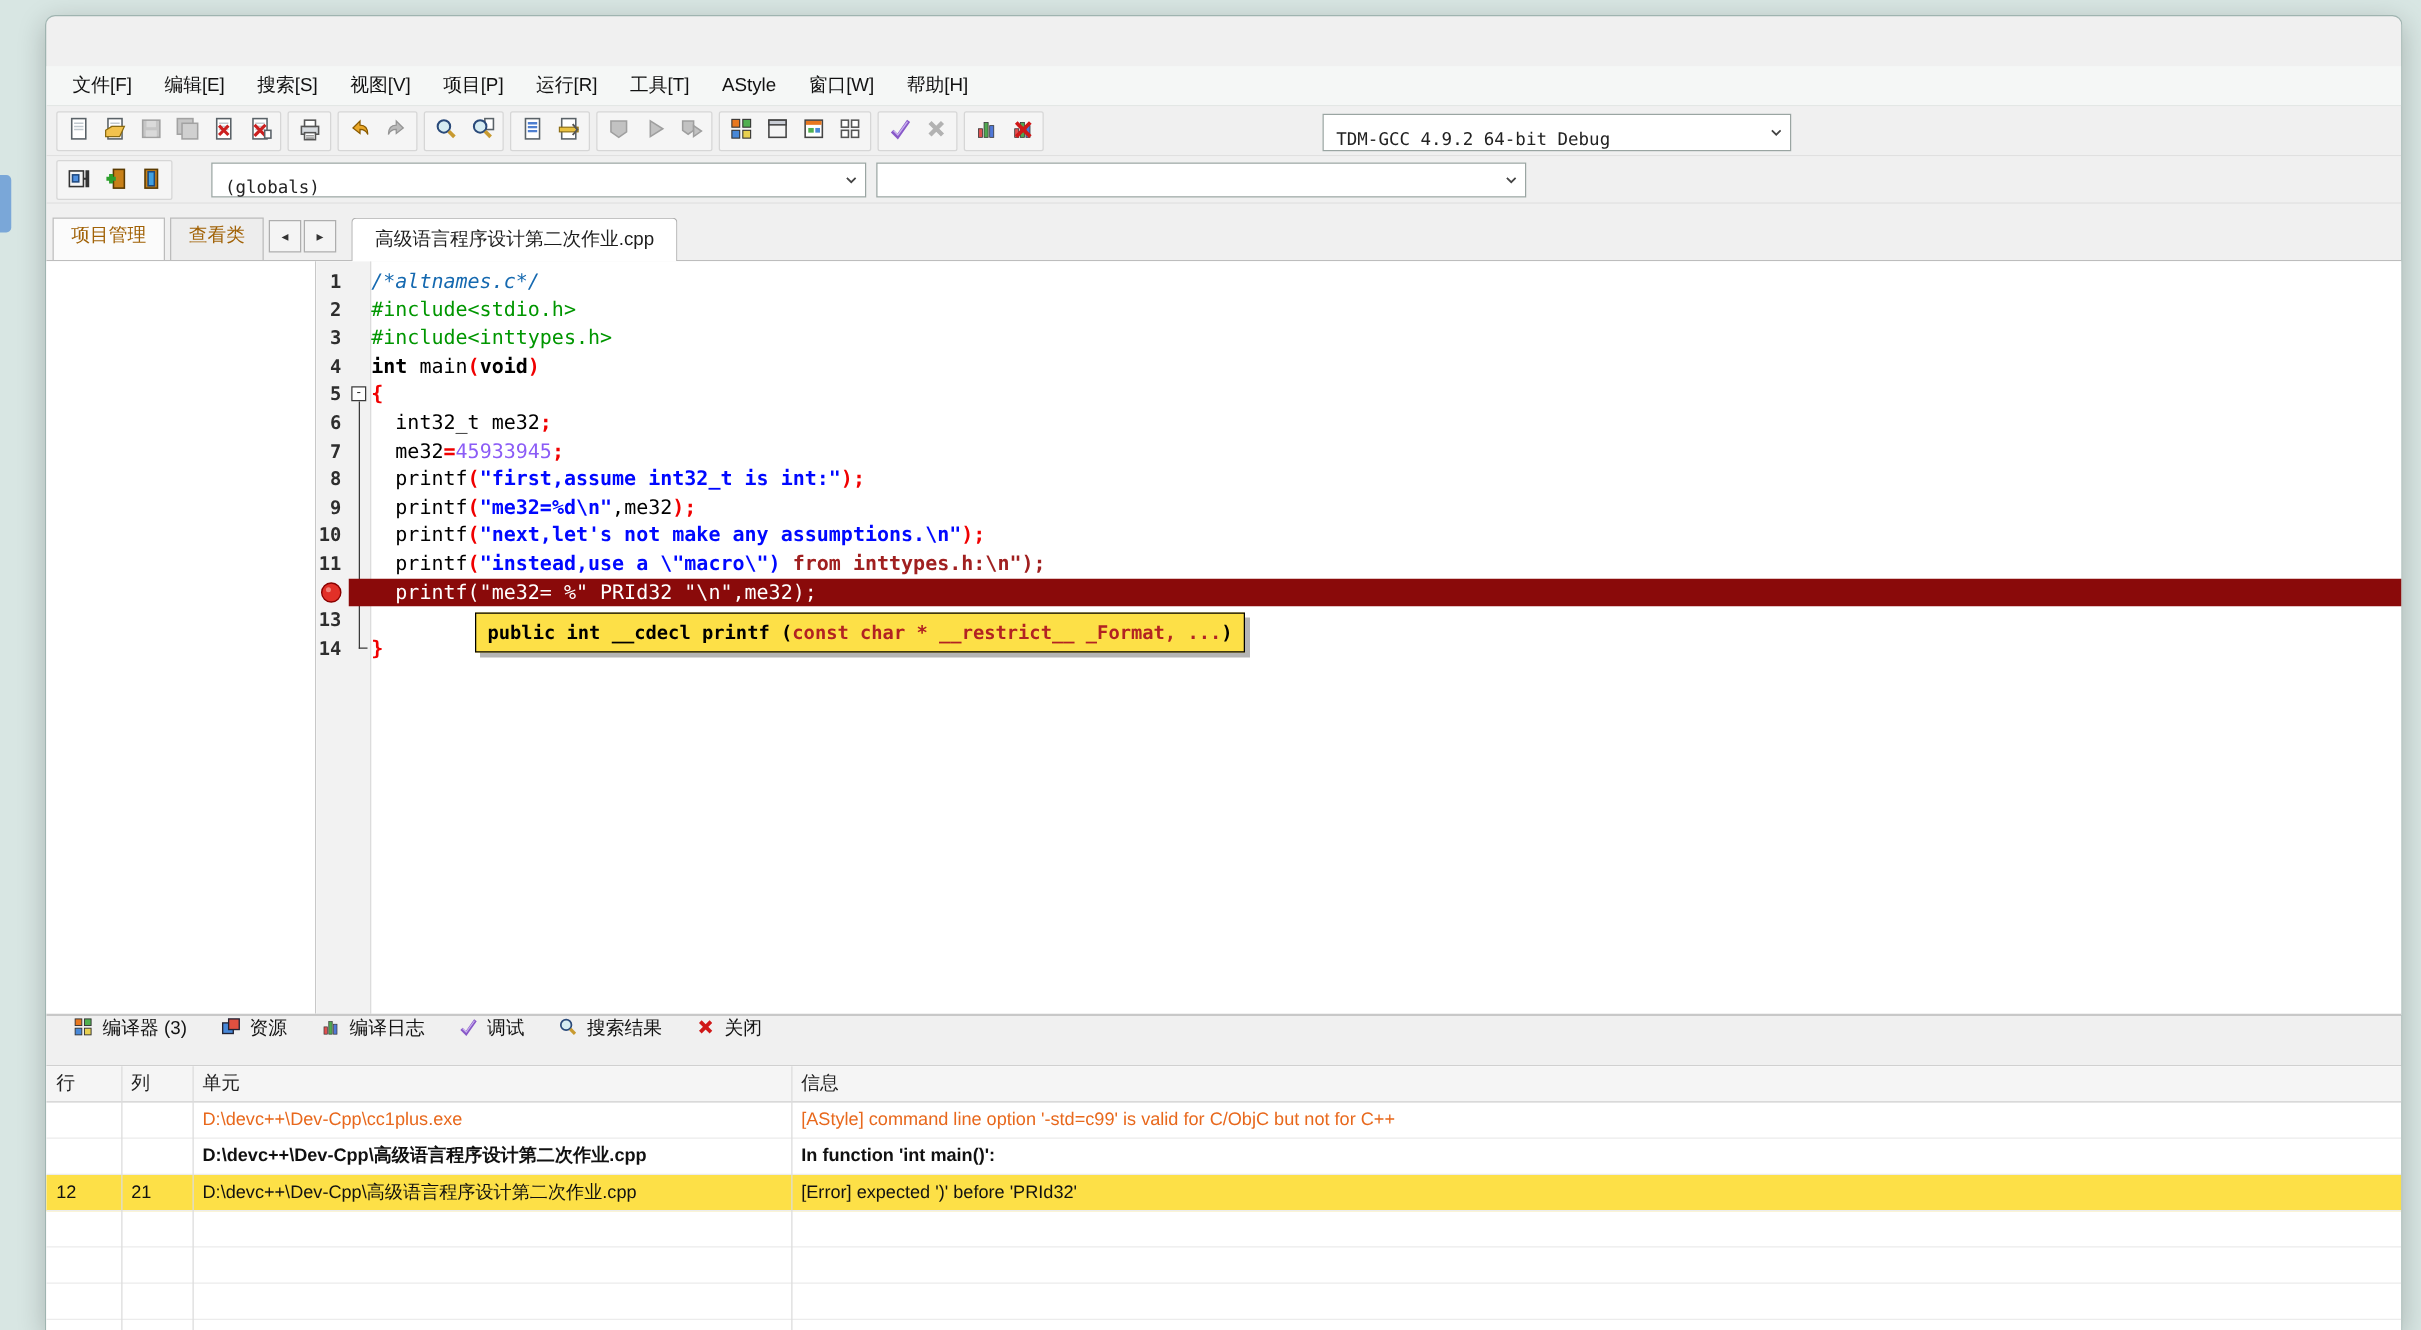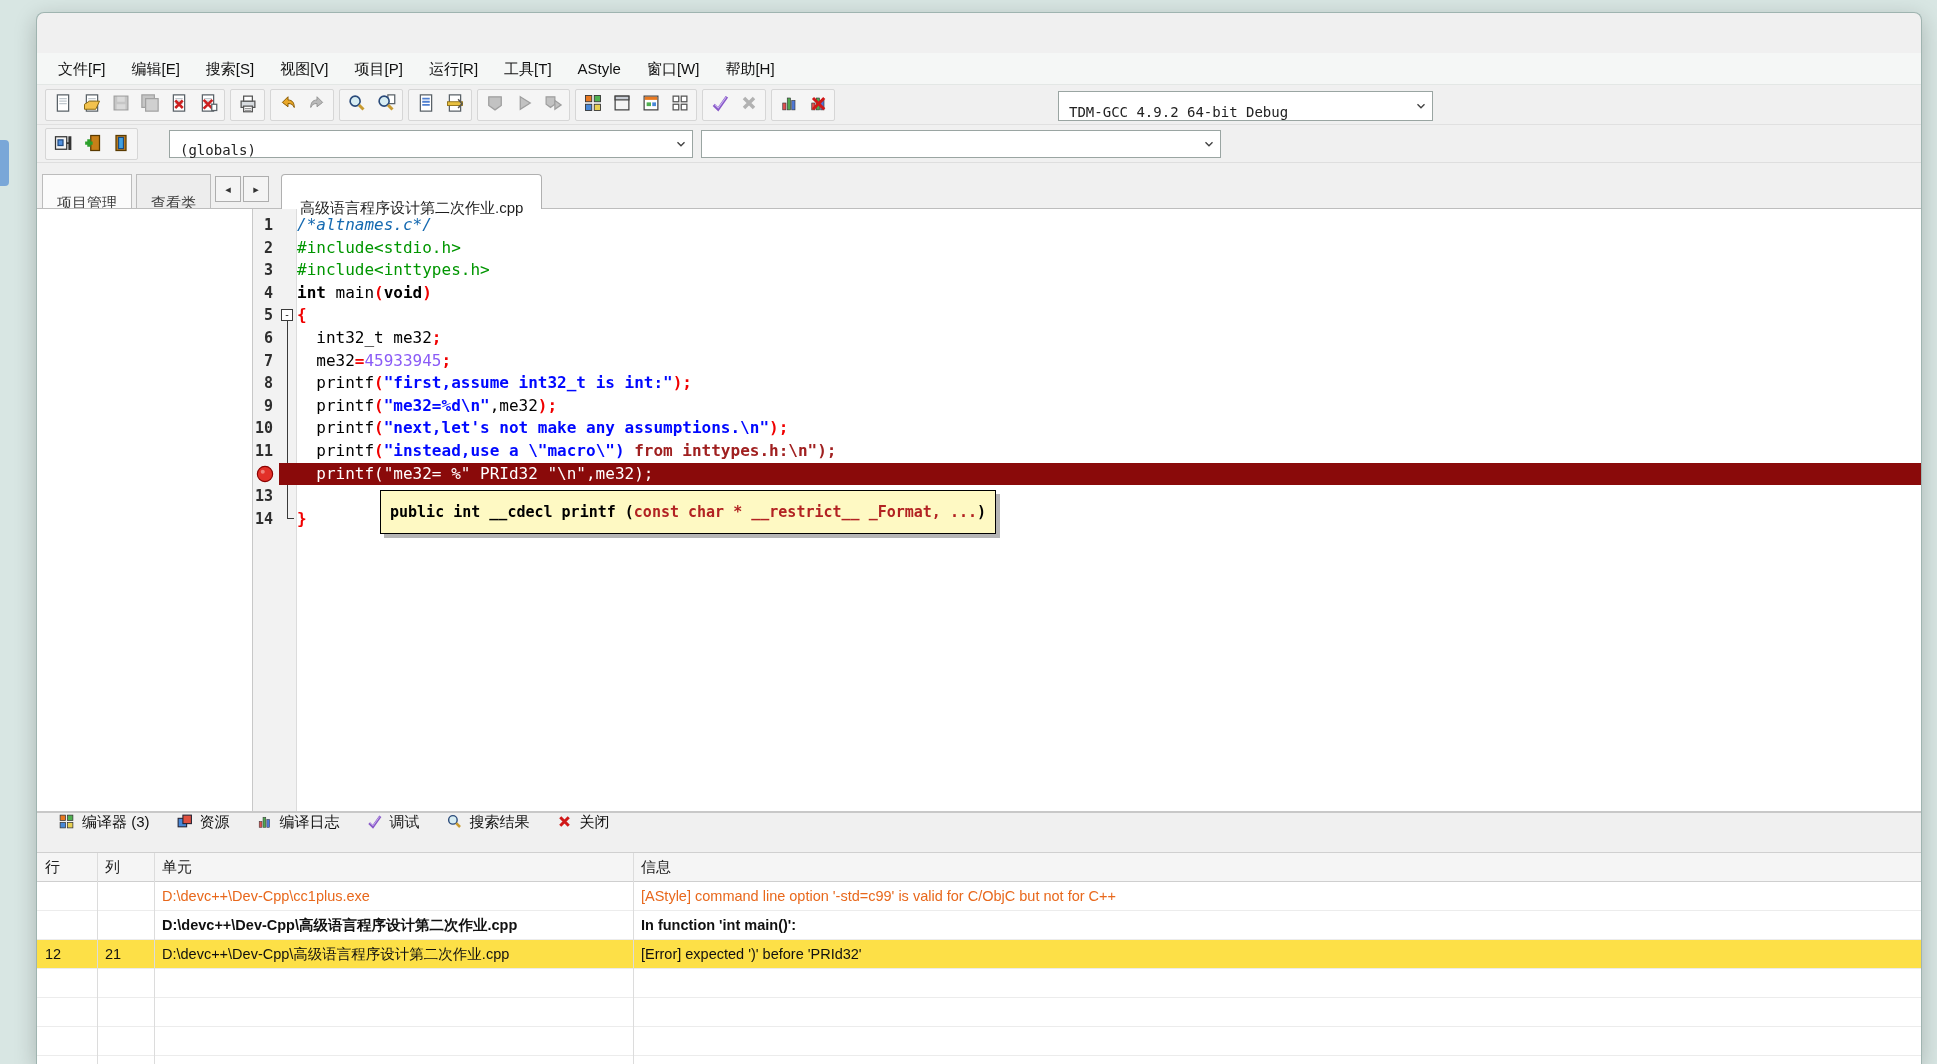--- a/index.html
+++ b/index.html
@@ -38,25 +38,25 @@
   .compiler-combo { left:1021px; top:78px; width:375px; height:30px; }
 
   .toolbar2 { position:absolute; left:0; top:112px; right:0; height:38px; background:#f0f0f0; border-bottom:1px solid #dedede; }
   .toolbar2 .tgroup { position:absolute; left:8px; top:3px; }
   .globals-combo { left:132px; top:117px; width:524px; height:28px; }
   .members-combo { left:664px; top:117px; width:520px; height:28px; }
 
   
   .tabrow { position:absolute; left:0; top:150px; right:0; height:45px; background:#f0f0f0; }
   .left-tabs { position:absolute; left:5px; top:11px; display:flex; gap:4px; }
-  .panel-tab { height:46px; line-height:28px; padding:14px 14px; font-size:15px; color:#404040; border:1px solid #bcbcbc; background:#ededed; }
+  .panel-tab { height:46px; line-height:28px; padding:0 14px; font-size:15px; color:#a16207; border:1px solid #bcbcbc; background:#ededed; }
   .panel-tab.active { background:#fbfbfb; }
   .tab-scroll { position:absolute; left:178px; top:13px; display:flex; gap:2px; }
   .tab-scroll button { width:26px; height:26px; border:1px solid #aeaeae; background:#f4f4f4; font-size:11px; color:#333; }
-  .editor-tab { position:absolute; left:244px; top:11px; height:35px; background:#fff; border:1px solid #b0b0b0; border-bottom:none; border-radius:4px 4px 0 0; padding:16px 18px; font-size:15px; color:#1d1d1d; line-height:33px; z-index:3; white-space:nowrap; }
+  .editor-tab { position:absolute; left:244px; top:11px; height:35px; background:#fff; border:1px solid #b0b0b0; border-bottom:none; border-radius:4px 4px 0 0; padding:0 18px; font-size:15px; color:#1d1d1d; line-height:33px; z-index:3; white-space:nowrap; }
 
   
   .content { position:absolute; left:0; top:195px; right:0; height:603px; border-top:1px solid #bdbdbd; background:#fff; }
   .left-panel { position:absolute; left:0; top:0; width:216px; height:100%; background:#fff; border-right:1px solid #c8c8c8; }
 
   .editor { position:absolute; left:216px; top:0; width:1670px; height:603px; background:#fff; }
   .gutter-bg { position:absolute; left:0; top:0; width:44px; height:100%; background:#f2f2f2; border-right:1px solid #dcdcdc; }
   .gutter-lines { position:absolute; left:0; top:5px; width:26px; }
   .gut-line { height:22.6px; line-height:22.6px; text-align:right; padding-right:6px; font-family:"DejaVu Sans Mono", monospace; font-size:15px; font-weight:bold; color:#2e2e2e; }
   .code-lines { position:absolute; left:44px; top:5px; right:0; z-index:2; }
@@ -70,21 +70,21 @@
   .c-op { color:#f00000; font-weight:bold; }
   .c-mr { color:#a02020; font-weight:bold; }
   .c-wh { color:#fff; }
   .line-highlight { position:absolute; left:26px; right:0; height:22.6px; background:#8a0a0a; z-index:1; }
   .gutter-error-icon { position:absolute; left:3px; width:18px; height:18px; z-index:3; }
   .gutter-error-icon svg { width:18px; height:18px; }
   .fold-box { position:absolute; left:28px; width:12px; height:12px; background:#fff; border:1px solid #3a3a3a; z-index:2; font-size:10px; line-height:9px; text-align:center; color:#222; font-family:"DejaVu Sans Mono", monospace; }
   .fold-vline { position:absolute; left:34px; top:112px; width:1px; height:198px; background:#3a3a3a; }
   .fold-corner { position:absolute; left:34px; top:309px; width:7px; height:1px; background:#3a3a3a; }
 
-  .tooltip { position:absolute; left:127px; top:281px; height:44px; background:#fef9c3; border:1px solid #000;
+  .tooltip { position:absolute; left:127px; top:281px; height:32px; background:#fde047; border:1px solid #000;
     box-shadow:4px 4px 0 rgba(120,120,120,.55); display:flex; align-items:center; padding:0 9px; z-index:6;
     font-family:"DejaVu Sans Mono", monospace; font-size:15px; font-weight:bold; white-space:pre; }
   .t-tk { color:#000; }
   .t-tr { color:#b22222; }
 
   
   .bottom { position:absolute; left:0; top:798px; right:0; height:254px; background:#fff; border-top:2px solid #c8c8c8; }
   .bottom-tabs { position:absolute; left:0; top:0; right:0; height:40px; background:#f0f0f0; border-bottom:1px solid #d0d0d0; display:flex; align-items:center; padding-left:8px; }
   .btab { display:flex; align-items:flex-start; gap:7px; padding:0 13px; height:100%; font-size:15px; color:#111; white-space:nowrap; }
   .btab .icon svg { width:17px; height:17px; }

